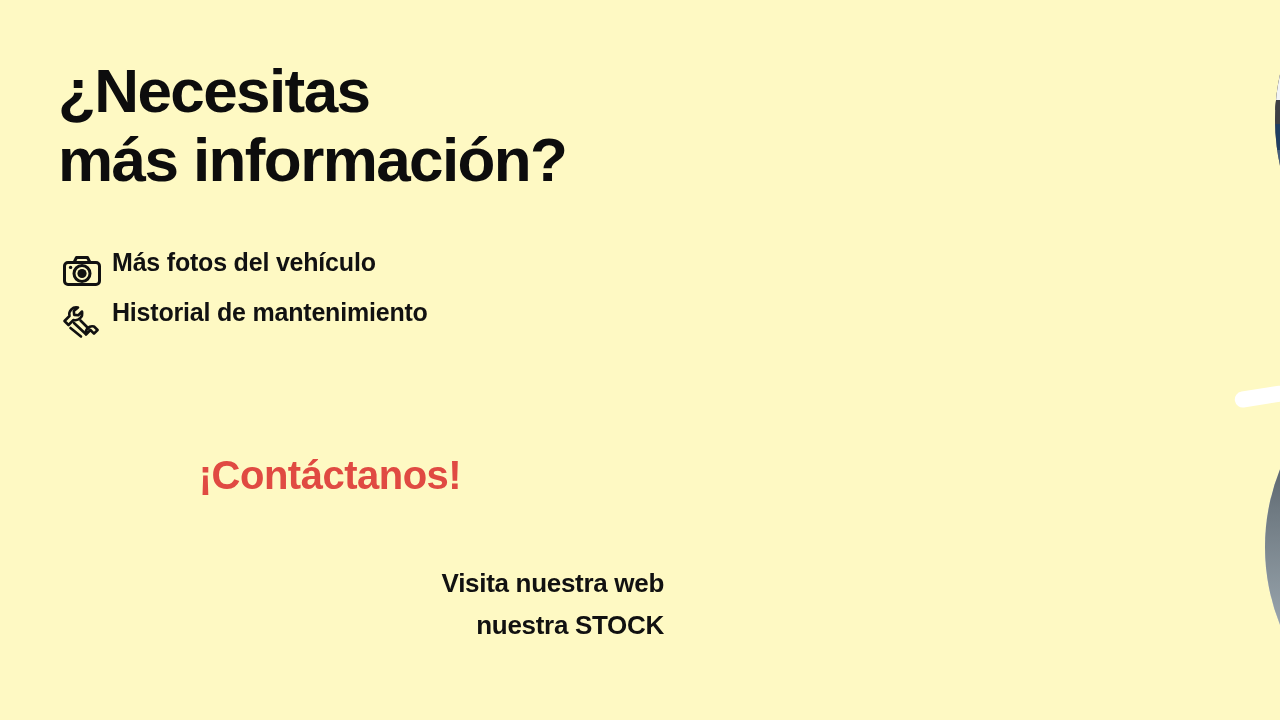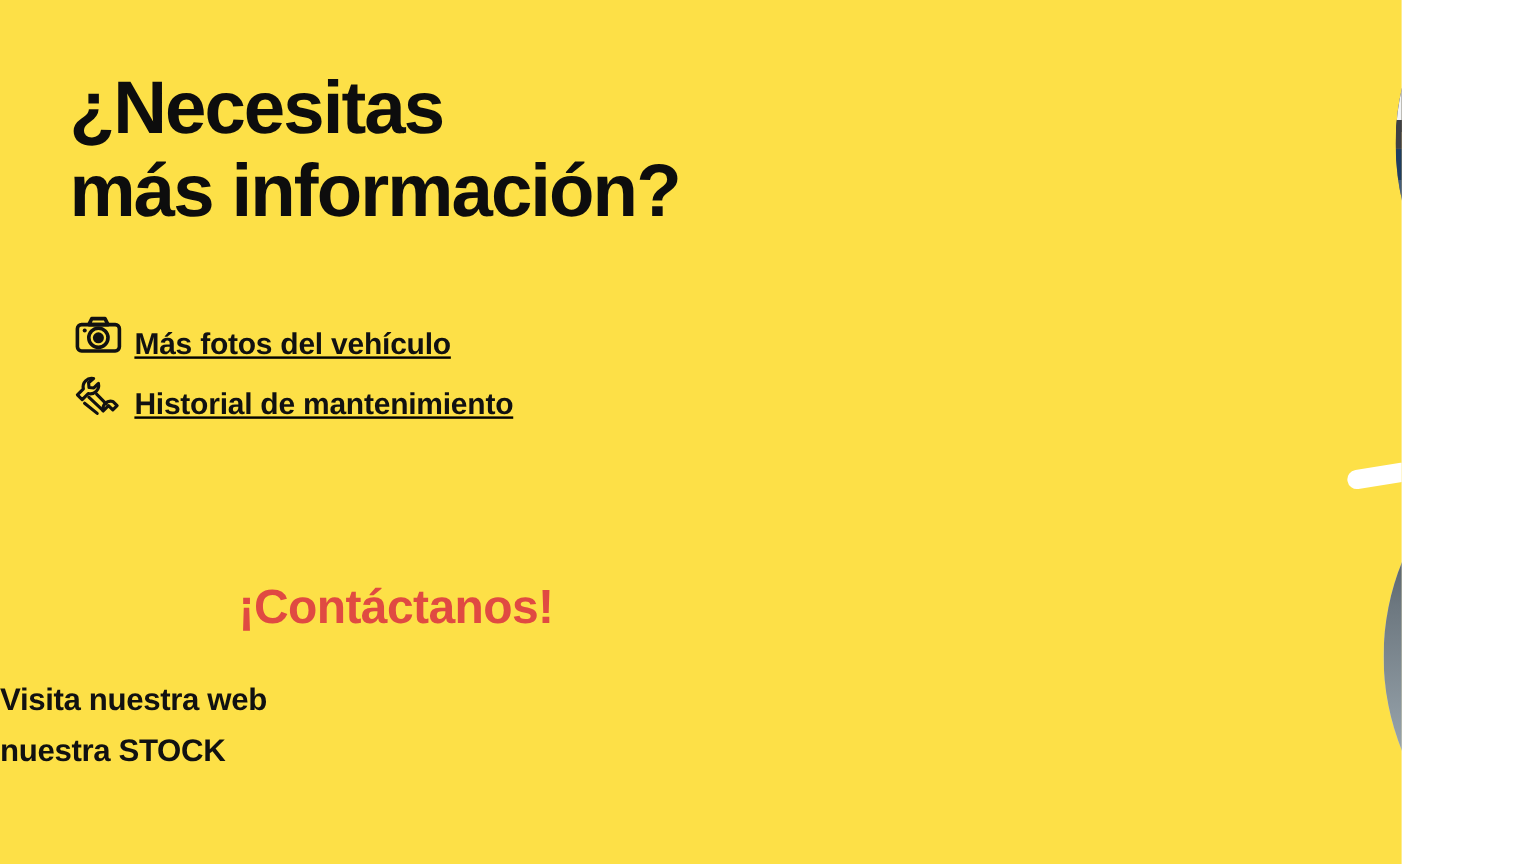--- a/index.html
+++ b/index.html
@@ -4,22 +4,22 @@
 <style>
   * { margin:0; padding:0; box-sizing:border-box; }
   html, body {
     width:1280px; height:720px;
     background:#ffffff;
     font-family:"Liberation Sans", sans-serif;
     overflow:hidden;
   }
   #banner {
     position:relative;
-    width:1168px; height:720px;
-    background:#fde047;
+    width:1280px; height:720px;
+    background:#fef9c3;
     overflow:hidden;
   }
 
   
   .left-col {
     position:absolute;
     left:0; top:0;
     width:700px; height:720px;
     z-index:5;
   }
@@ -38,57 +38,56 @@
   }
 
   
   .features {
     position:absolute;
     left:52px; top:250px;
     width:620px;
   }
   .feature-row {
     display:flex;
-    align-items:flex-end;
+    align-items:flex-start;
     height:50px;
-    text-decoration:underline;
   }
   .feature-icon {
     width:60px;
     min-width:60px;
     height:42px;
     display:flex;
     align-items:center;
     justify-content:center;
   }
   .feature-label {
     font-size:25px;
     font-weight:bold;
     color:#111111;
     letter-spacing:-0.2px;
     line-height:1;
   }
 
   
   .cta {
     position:absolute;
-    left:0; top:484px;
+    left:0; top:453px;
     width:660px;
     text-align:center;
     font-size:40px;
     font-weight:bold;
     letter-spacing:-0.5px;
   }
 
   
   .footer {
     position:absolute;
     left:0; top:562px;
     width:664px;
-    text-align:left;
+    text-align:right;
     font-size:26px;
     font-weight:bold;
     color:#111111;
     line-height:1.62;
     letter-spacing:-0.3px;
   }
   .footer .url { white-space:nowrap; }
 
   
   .collage {

